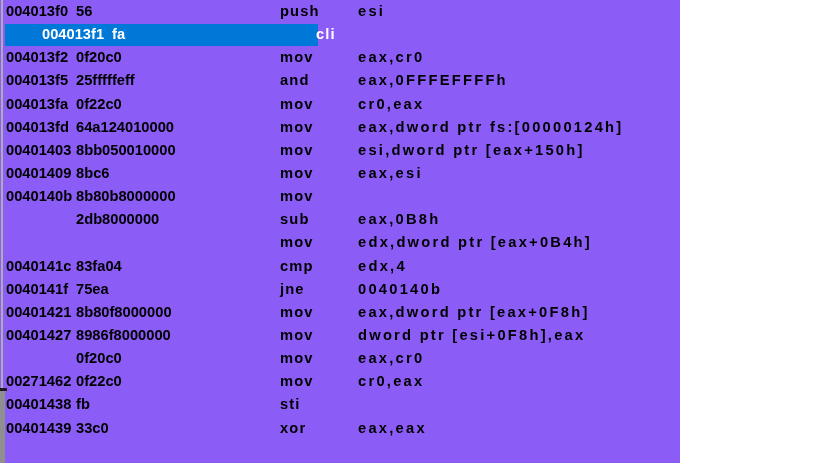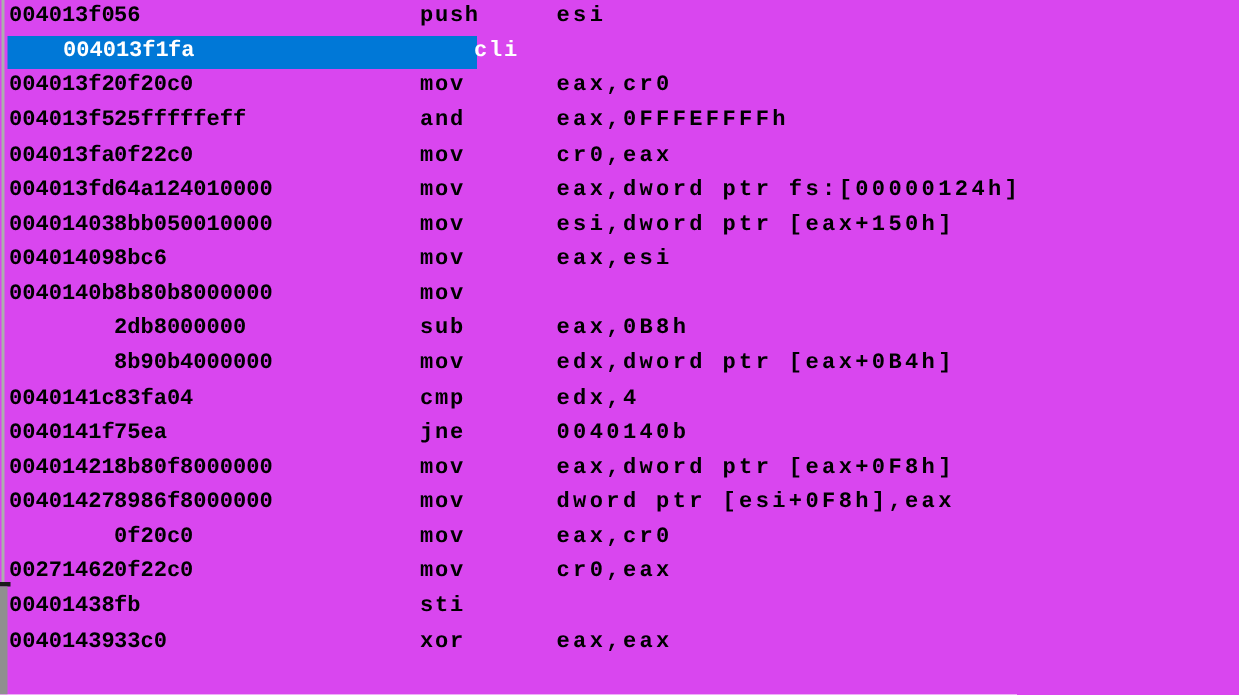--- a/index.html
+++ b/index.html
@@ -11,24 +11,24 @@
     background: #ffffff;
   }
   :root {
     --sel-bg: #0078d7;
     --sel-fg: #ffffff;
     --text: #000000;
     --row-h: 23.15px;
   }
   .pane {
     position: relative;
-    width: 826px;
+    width: 680px;
     height: 463px;
-    background: #d946ef;
-    font-family: Liberation Mono, monospace;
+    background: #8b5cf6;
+    font-family: Liberation Sans, sans-serif;
     font-weight: bold;
     font-size: 14.7px;
     color: var(--text);
   }
   .rows {
     position: absolute;
     left: 0;
     top: 0;
     right: 0;
   }
@@ -48,21 +48,21 @@
   }
   .row.sel .cell { color: var(--sel-fg); padding-left: 36px; }
   .cell {
     position: absolute;
     top: 0;
     white-space: pre;
   }
   .cell.address  { left: 6px; }
   .cell.bytes    { left: 76px; }
   .cell.mnemonic { left: 280px; letter-spacing: 1.15px; }
-  .cell.operands { left: 371px; letter-spacing: 2.25px; }
+  .cell.operands { left: 358px; letter-spacing: 2.25px; }
   
   .edge-line {
     position: absolute;
     left: 1px; top: 0;
     width: 2px; height: 390px;
     background: #aeaeae;
   }
   .edge-tick {
     position: absolute;
     left: 0; top: 388px;
@@ -133,21 +133,20 @@
         <span class="cell address">0040140b</span>
         <span class="cell bytes">8b80b8000000</span>
         <span class="cell mnemonic">mov</span>
       </div>
       <div class="row">
         <span class="cell bytes">2db8000000</span>
         <span class="cell mnemonic">sub</span>
         <span class="cell operands">eax,0B8h</span>
       </div>
       <div class="row">
-        <span class="cell bytes">8b90b4000000</span>
         <span class="cell mnemonic">mov</span>
         <span class="cell operands">edx,dword ptr [eax+0B4h]</span>
       </div>
       <div class="row">
         <span class="cell address">0040141c</span>
         <span class="cell bytes">83fa04</span>
         <span class="cell mnemonic">cmp</span>
         <span class="cell operands">edx,4</span>
       </div>
       <div class="row">

